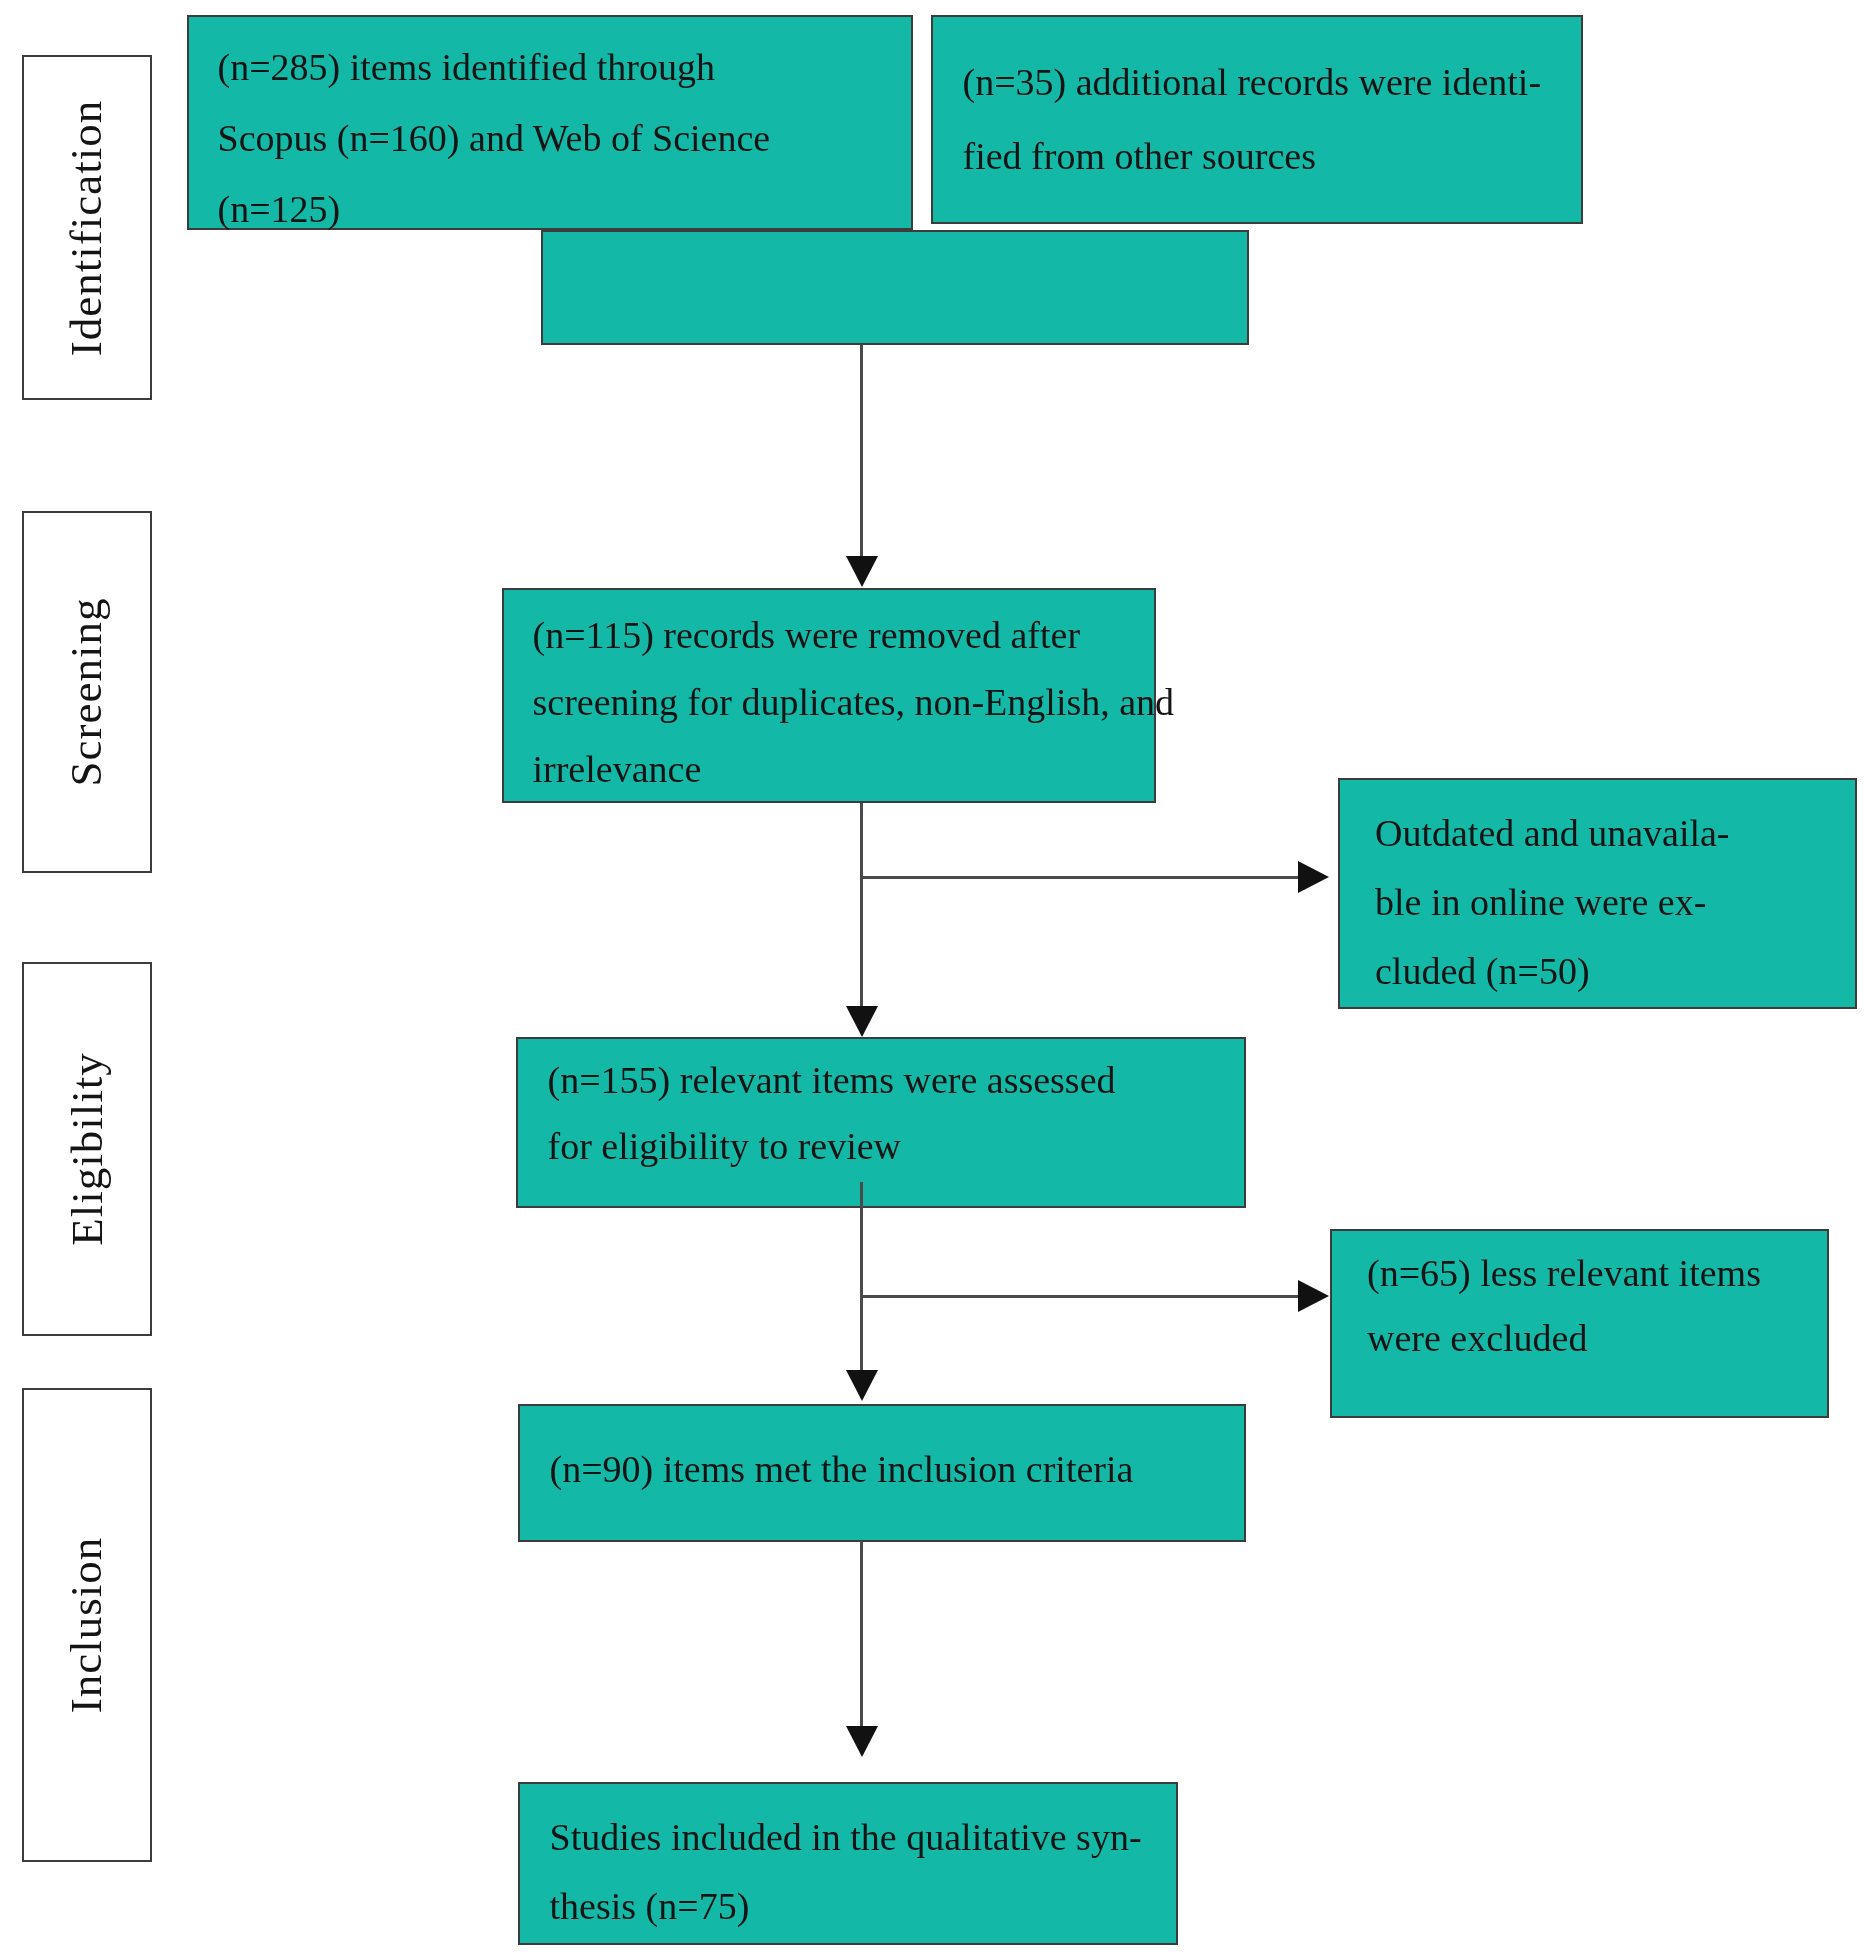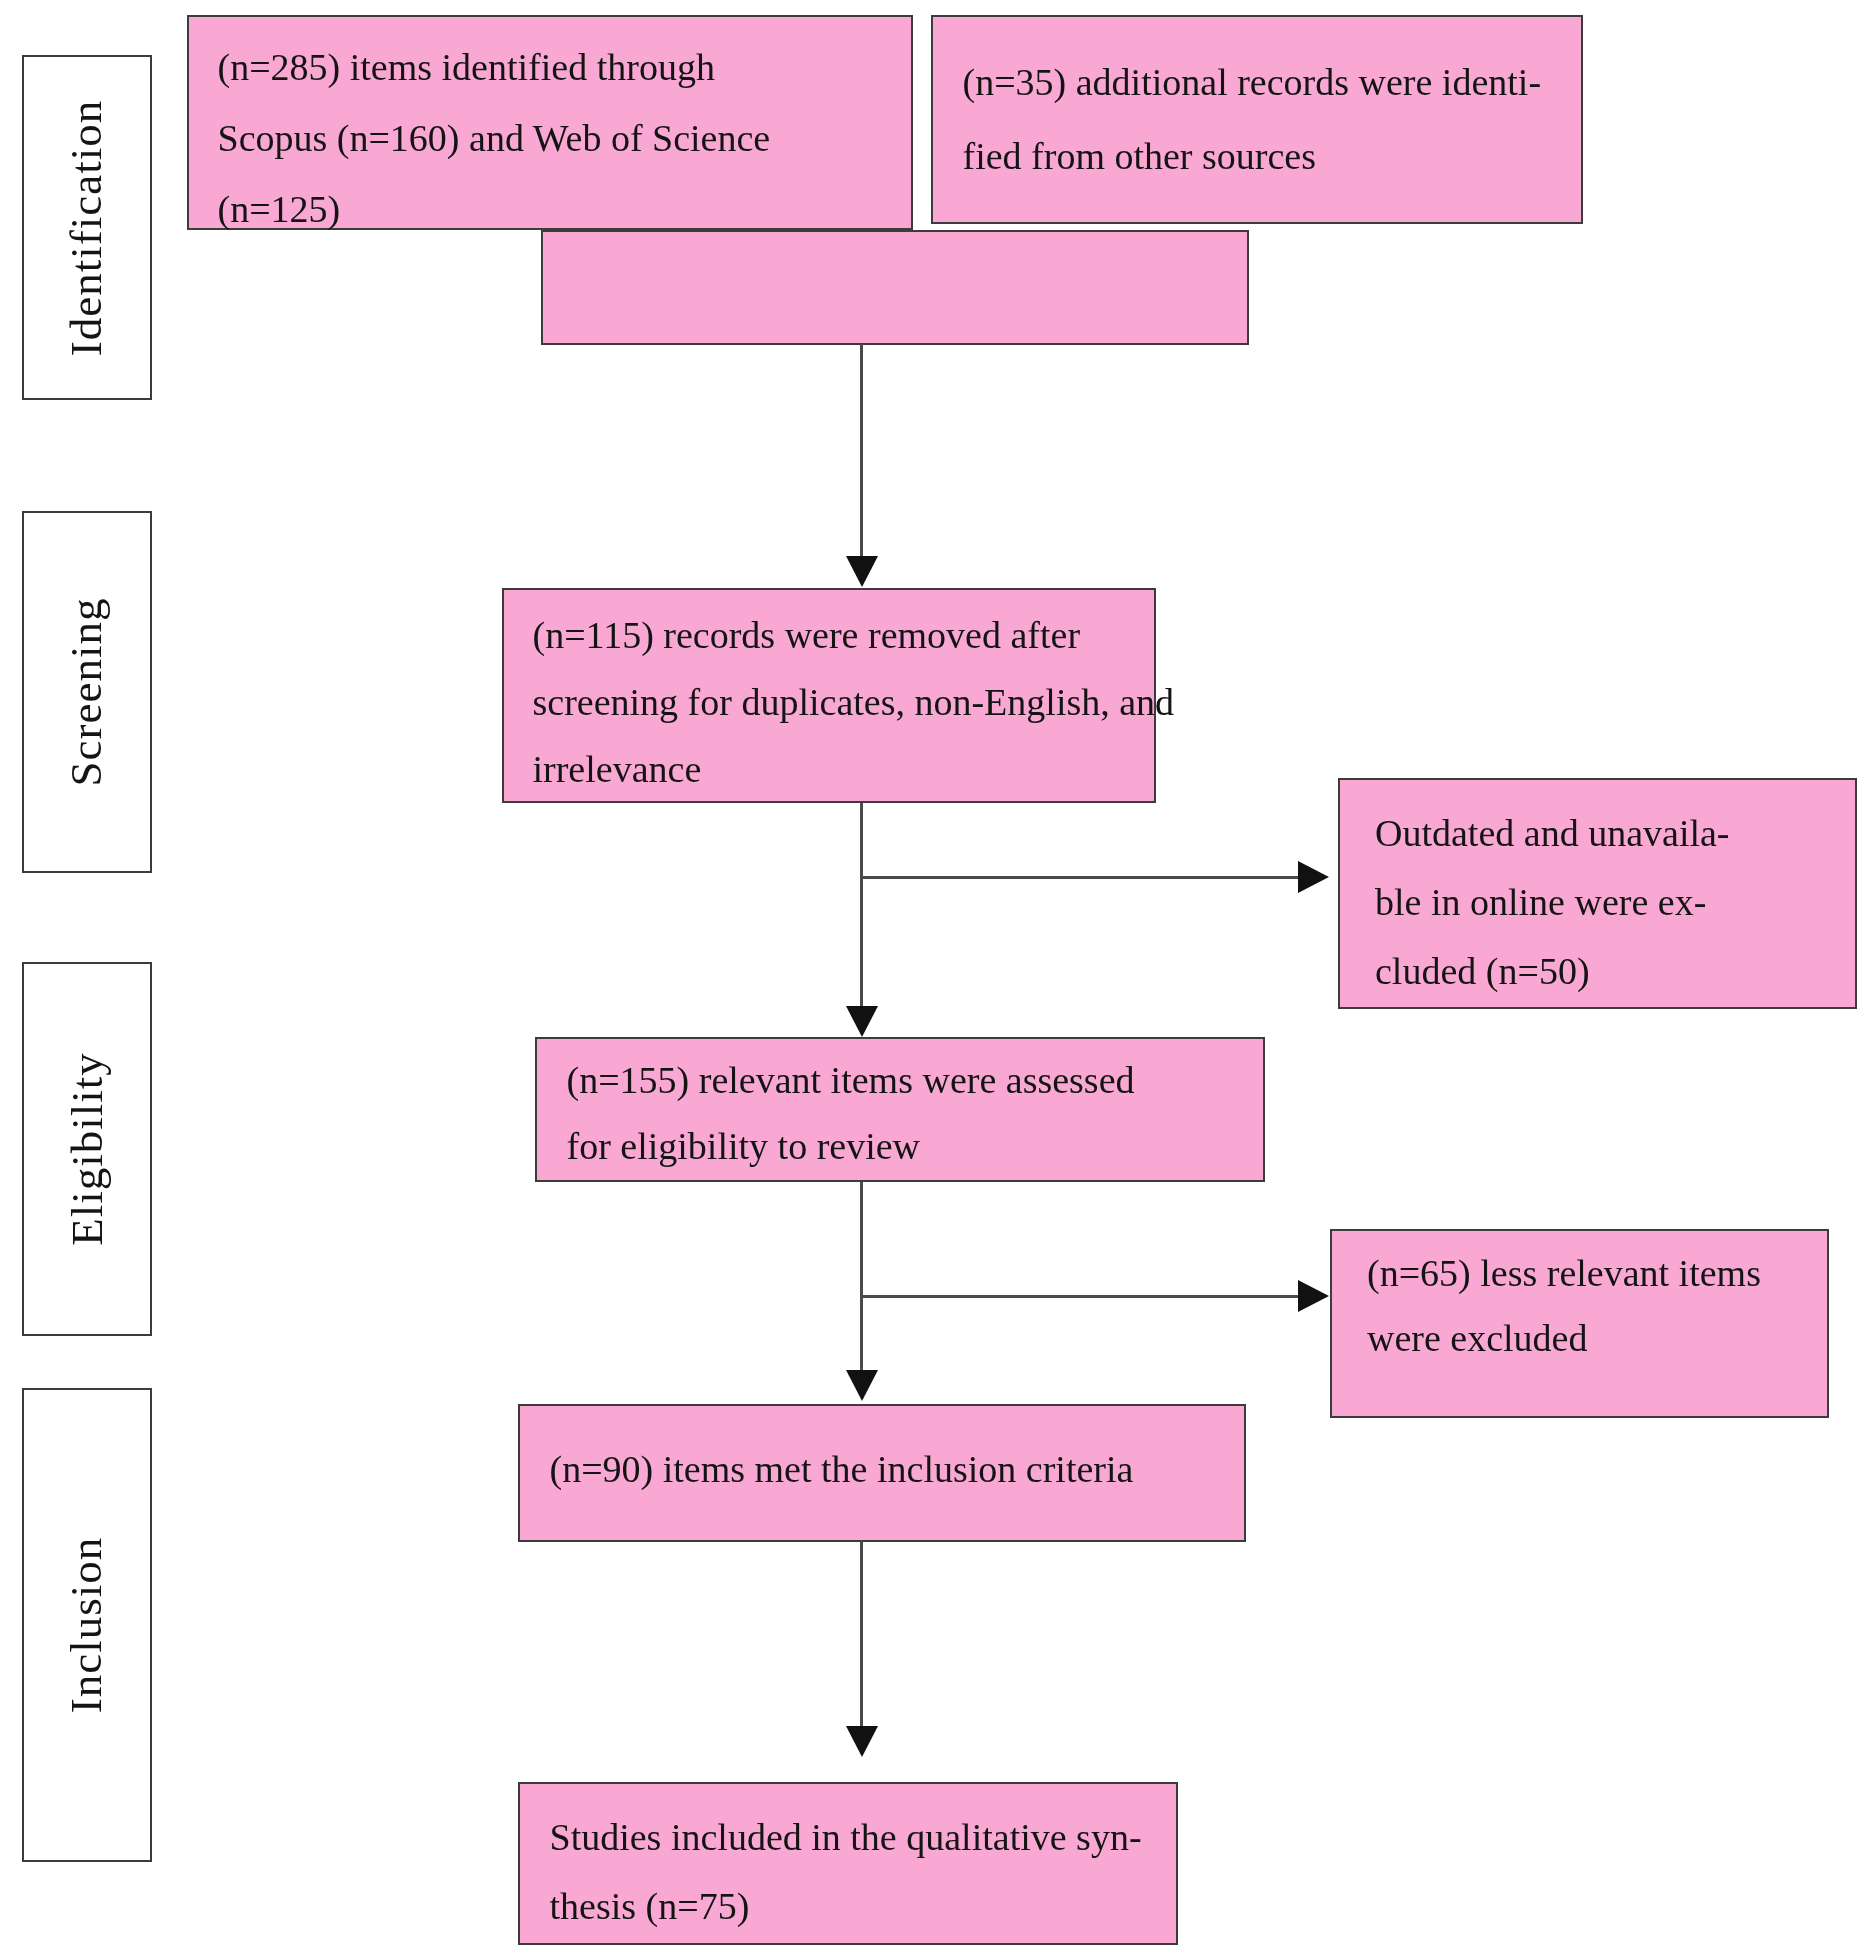--- a/index.html
+++ b/index.html
@@ -31,21 +31,21 @@
   .stage-text {
     transform: rotate(-90deg);
     white-space: nowrap;
     font-size: 45px;
     letter-spacing: 1px;
   }
   
   .box {
     position: absolute;
     border: 2.5px solid #3c3c3c;
-    background: #f9a8d4;
+    background: #14b8a6;
     box-sizing: border-box;
   }
   .bl {
     font-size: 38px;
     white-space: nowrap;
   }
   
   .vline {
     position: absolute;
     width: 2.5px;
@@ -117,21 +117,21 @@
   <div class="head-down" style="left:846px;top:1006px;"></div>
   <div class="hline" style="left:860px;top:876px;width:438px;"></div>
   <div class="head-right" style="left:1298px;top:861px;"></div>
 
   <div class="box" style="left:1330px;top:778px;width:519px;height:231px;padding:18.7px 4.9px 0 35px;margin-left:8px;">
     <div class="bl" style="line-height:69px;">Outdated and unavaila-</div>
     <div class="bl" style="line-height:69px;">ble in online were ex-</div>
     <div class="bl" style="line-height:69px;">cluded (n=50)</div>
   </div>
 
-  <div class="box" style="left:516px;top:1037px;width:730px;height:145px;padding:7.9px 9.8px 0 29.5px;margin-left:19px;">
+  <div class="box" style="left:516px;top:1037px;width:730px;height:171px;padding:7.9px 9.8px 0 29.5px;">
     <div class="bl" style="line-height:66px;">(n=155) relevant items were assessed</div>
     <div class="bl" style="line-height:66px;">for eligibility to review</div>
   </div>
 
   <div class="vline" style="left:860px;top:1182px;height:189px;"></div>
   <div class="head-down" style="left:846px;top:1370px;"></div>
   <div class="hline" style="left:860px;top:1295px;width:438px;"></div>
   <div class="head-right" style="left:1298px;top:1280px;"></div>
 
   <div class="box" style="left:1330px;top:1229px;width:499px;height:189px;padding:9.8px 4.9px 0 35px;">

